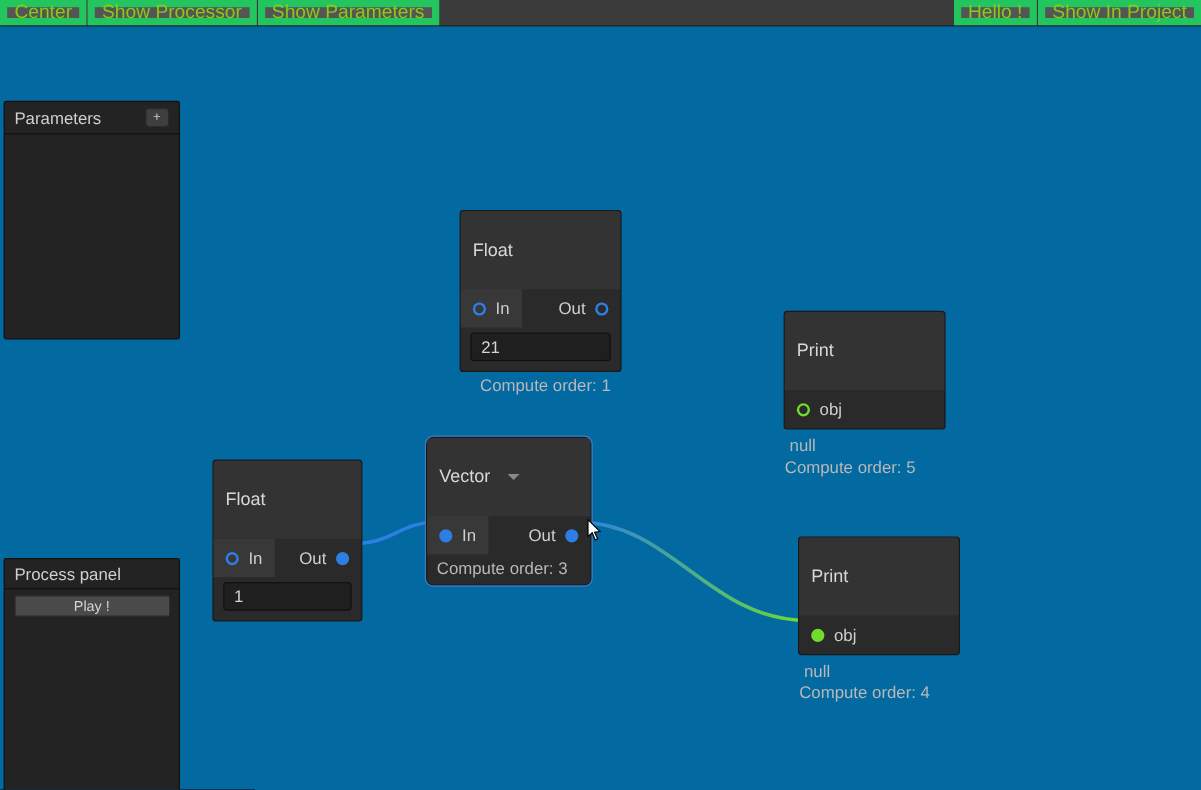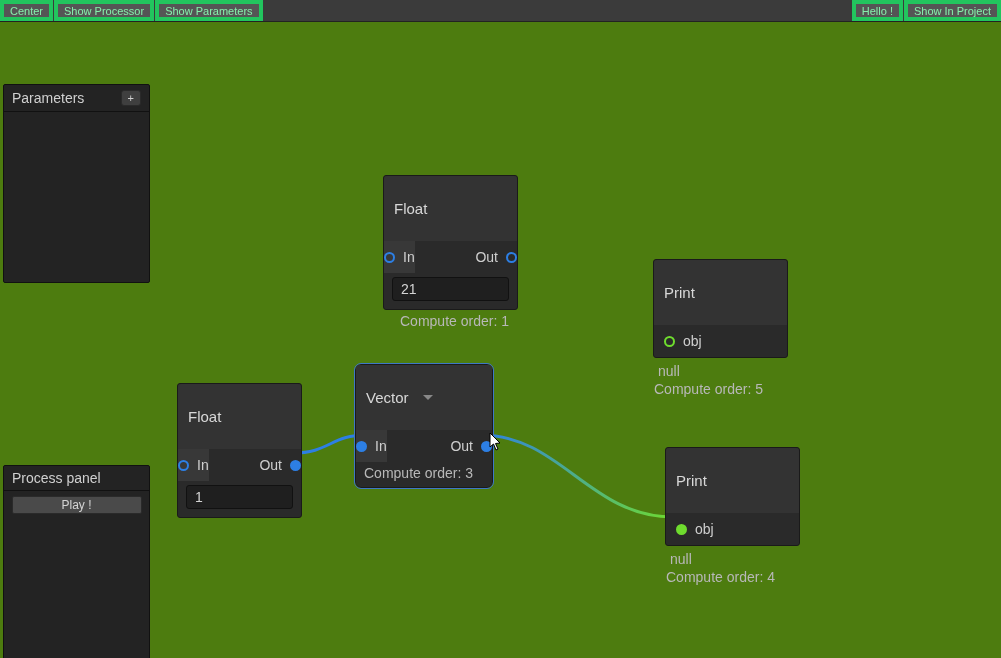--- a/index.html
+++ b/index.html
@@ -17,35 +17,35 @@
   .toolbar {
     height: 22px;
     background: #3b3b3b;
     display: flex;
     align-items: stretch;
     border-bottom: 1px solid #222;
   }
   .toolbar .spacer { flex: 1; }
   .tool-btn {
     background: #555555;
-    border: 4px solid #22c55e;
-    color: #86efac;
+    border: 6px solid #22c55e;
+    color: #84cc16;
     padding: 0 6px;
-    font-size: 11px;
+    font-size: 16px;
     display: flex; align-items: center;
     cursor: pointer;
     margin-right: 1px;
   }
   .tool-btn:last-child { margin-right: 0; }
 
   
   .canvas {
     position: absolute;
     top: 22px; left: 0; right: 0; bottom: 0;
-    background: #4d7c0f;
+    background: #0369a1;
   }
 
   
   .panel {
     position: absolute;
     background: #232323;
     border: 1px solid #111;
     border-radius: 2px;
   }
   .panel-header {
@@ -113,21 +113,21 @@
   }
   .node-row {
     display: flex;
     align-items: center;
     height: 32px;
   }
   .port-cell {
     display: flex;
     align-items: center;
     gap: 8px;
-    padding: 0 0;
+    padding: 0 10px;
     height: 100%;
   }
   .port-cell.left { background: #383838; }
   .port-cell.right { margin-left: auto; }
   .port {
     width: 11px; height: 11px;
     border-radius: 50%;
     border: 2px solid #2d7fe4;
     display: inline-block;
   }

